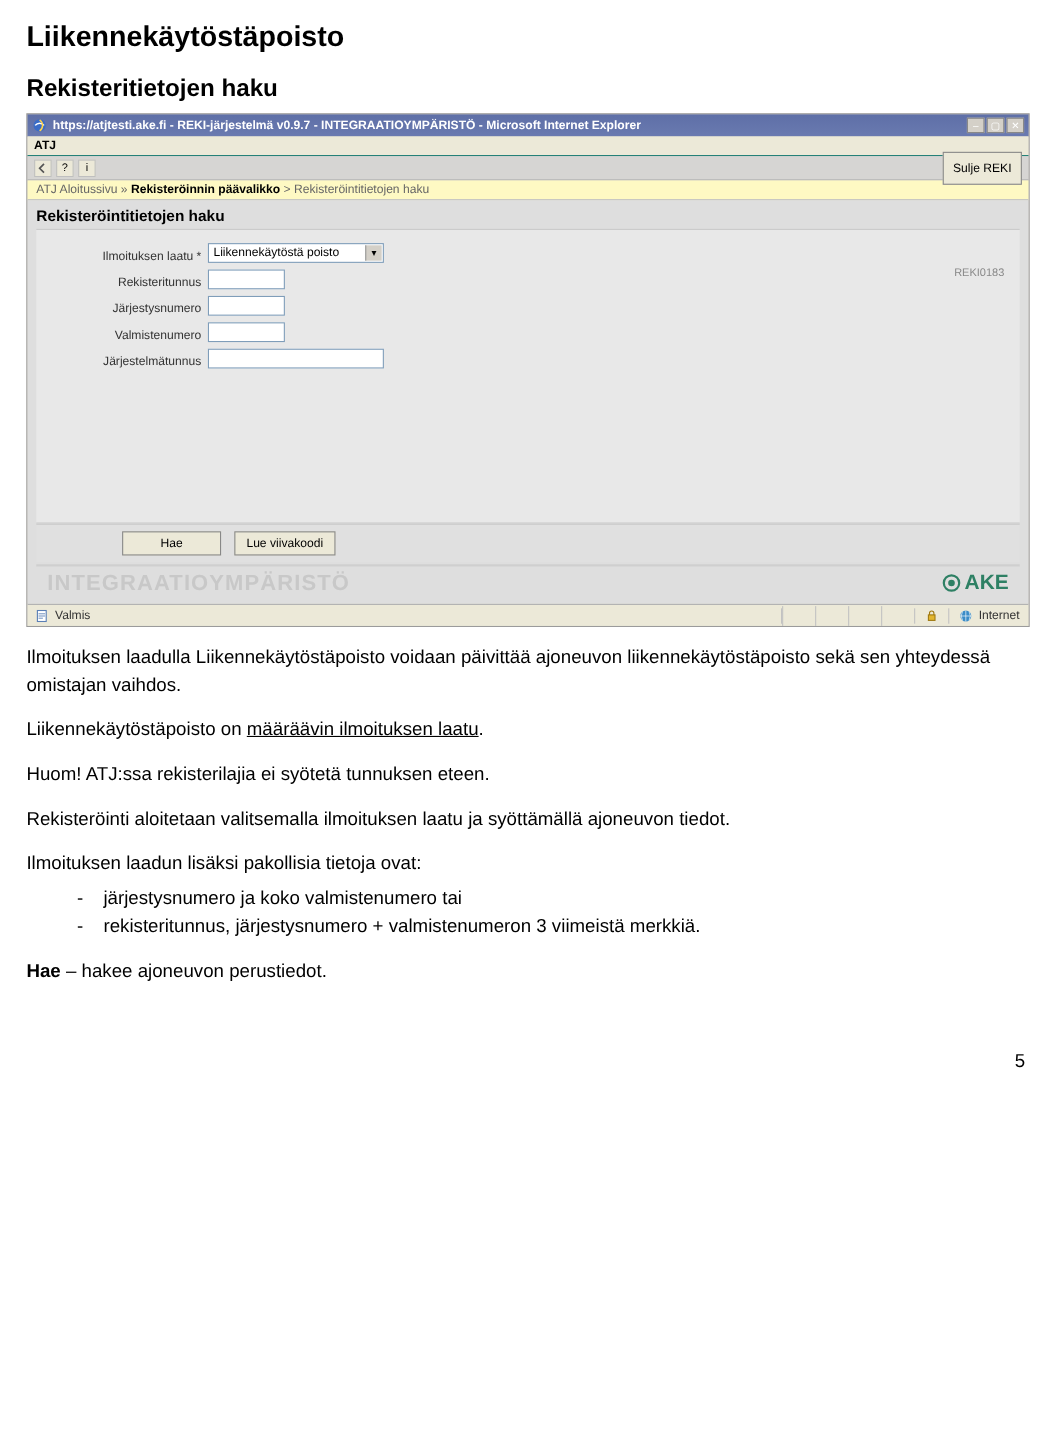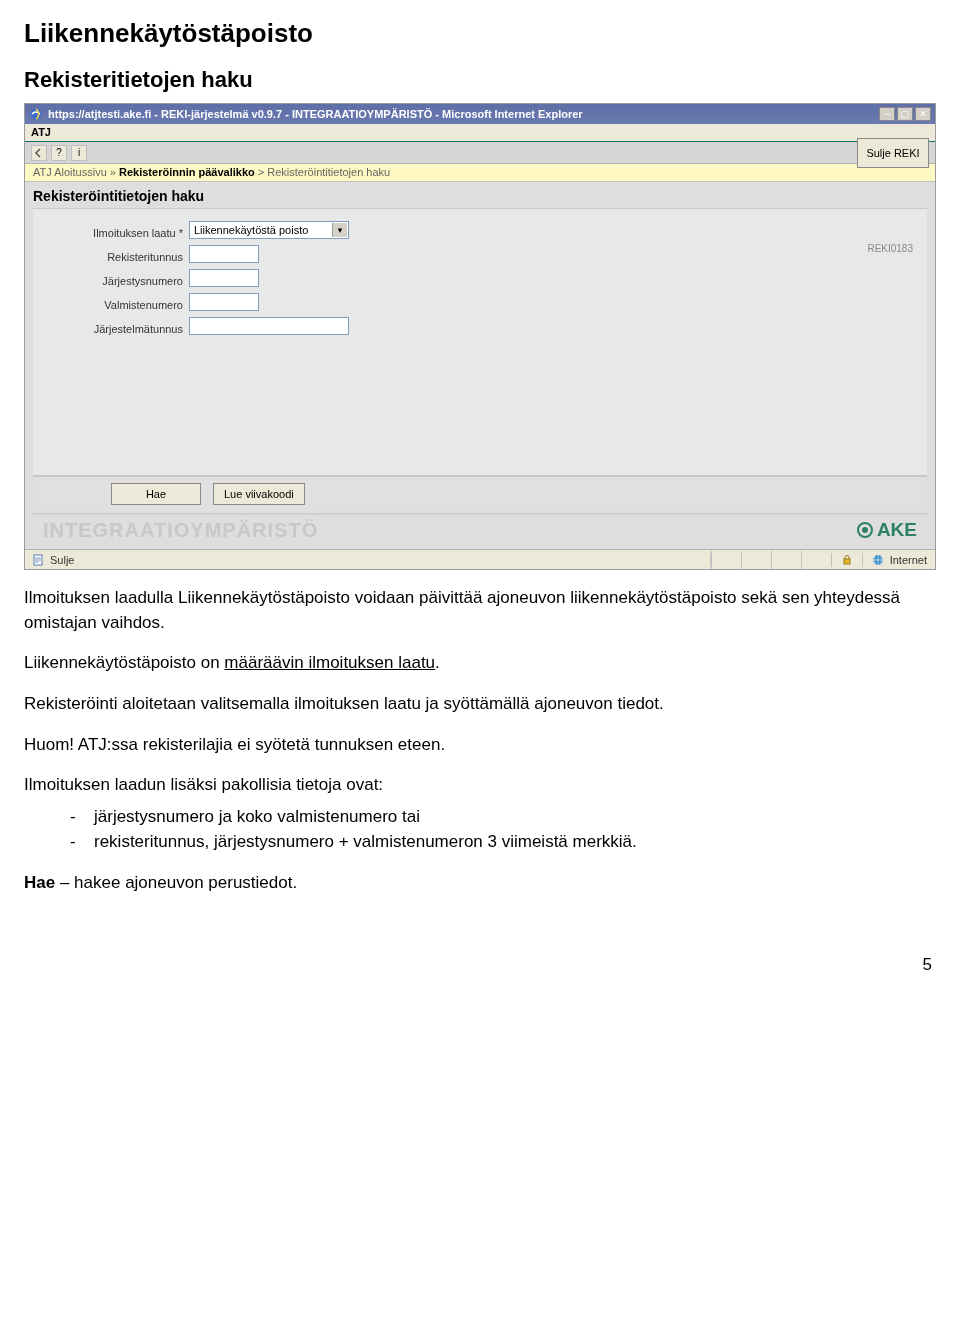--- a/index.html
+++ b/index.html
@@ -153,21 +153,21 @@
     </div>
 
     <div class="statusbar">
       <div class="sb-left">
         <span class="sb-icon">
           <svg width="12" height="12" viewBox="0 0 12 12">
               <rect x="2" y="1" width="8" height="10" fill="#fff" stroke="#5a7fb5"></rect>
               <path d="M3 4h6M3 6h6M3 8h4" stroke="#5a7fb5" stroke-width="0.8"></path>
             </svg>
         </span>
-        <span>Sulje</span>
+        <span>Valmis</span>
       </div>
       <div class="sb-cell"></div>
         <div class="sb-cell"></div>
         <div class="sb-cell"></div>
         <div class="sb-cell"></div>
       <div class="sb-zone">
         <span class="sb-icon">
           <svg width="12" height="12" viewBox="0 0 12 12">
               <rect x="3" y="5" width="6" height="5" fill="#e2b62f" stroke="#a07a12"></rect>
               <path d="M4 5 V3.5 A2 2 0 0 1 8 3.5 V5" fill="none" stroke="#a07a12" stroke-width="1"></path>
@@ -183,22 +183,22 @@
         </span>
         <span>Internet</span>
       </div>
     </div>
   </div>
 
   <div class="body-text">Ilmoituksen laadulla Liikennekäytöstäpoisto voidaan päivittää ajoneuvon liikennekäytöstäpoisto sekä sen yhteydessä omistajan vaihdos.</div>
   <div class="body-text">
     <span>Liikennekäytöstäpoisto on </span><span class="underline">määräävin ilmoituksen laatu</span><span>.</span>
   </div>
+  <div class="body-text">Huom! ATJ:ssa rekisterilajia ei syötetä tunnuksen eteen.</div>
   <div class="body-text">Rekisteröinti aloitetaan valitsemalla ilmoituksen laatu ja syöttämällä ajoneuvon tiedot.</div>
-  <div class="body-text">Huom! ATJ:ssa rekisterilajia ei syötetä tunnuksen eteen.</div>
 
   <div class="body-text" style="margin-bottom:2px;">Ilmoituksen laadun lisäksi pakollisia tietoja ovat:</div>
   <div class="bullet-list">
     <div class="bi">
         <span class="dash">-</span>
         <span>järjestysnumero ja koko valmistenumero tai</span>
       </div>
     <div class="bi">
         <span class="dash">-</span>
         <span>rekisteritunnus, järjestysnumero + valmistenumeron 3 viimeistä merkkiä.</span>

